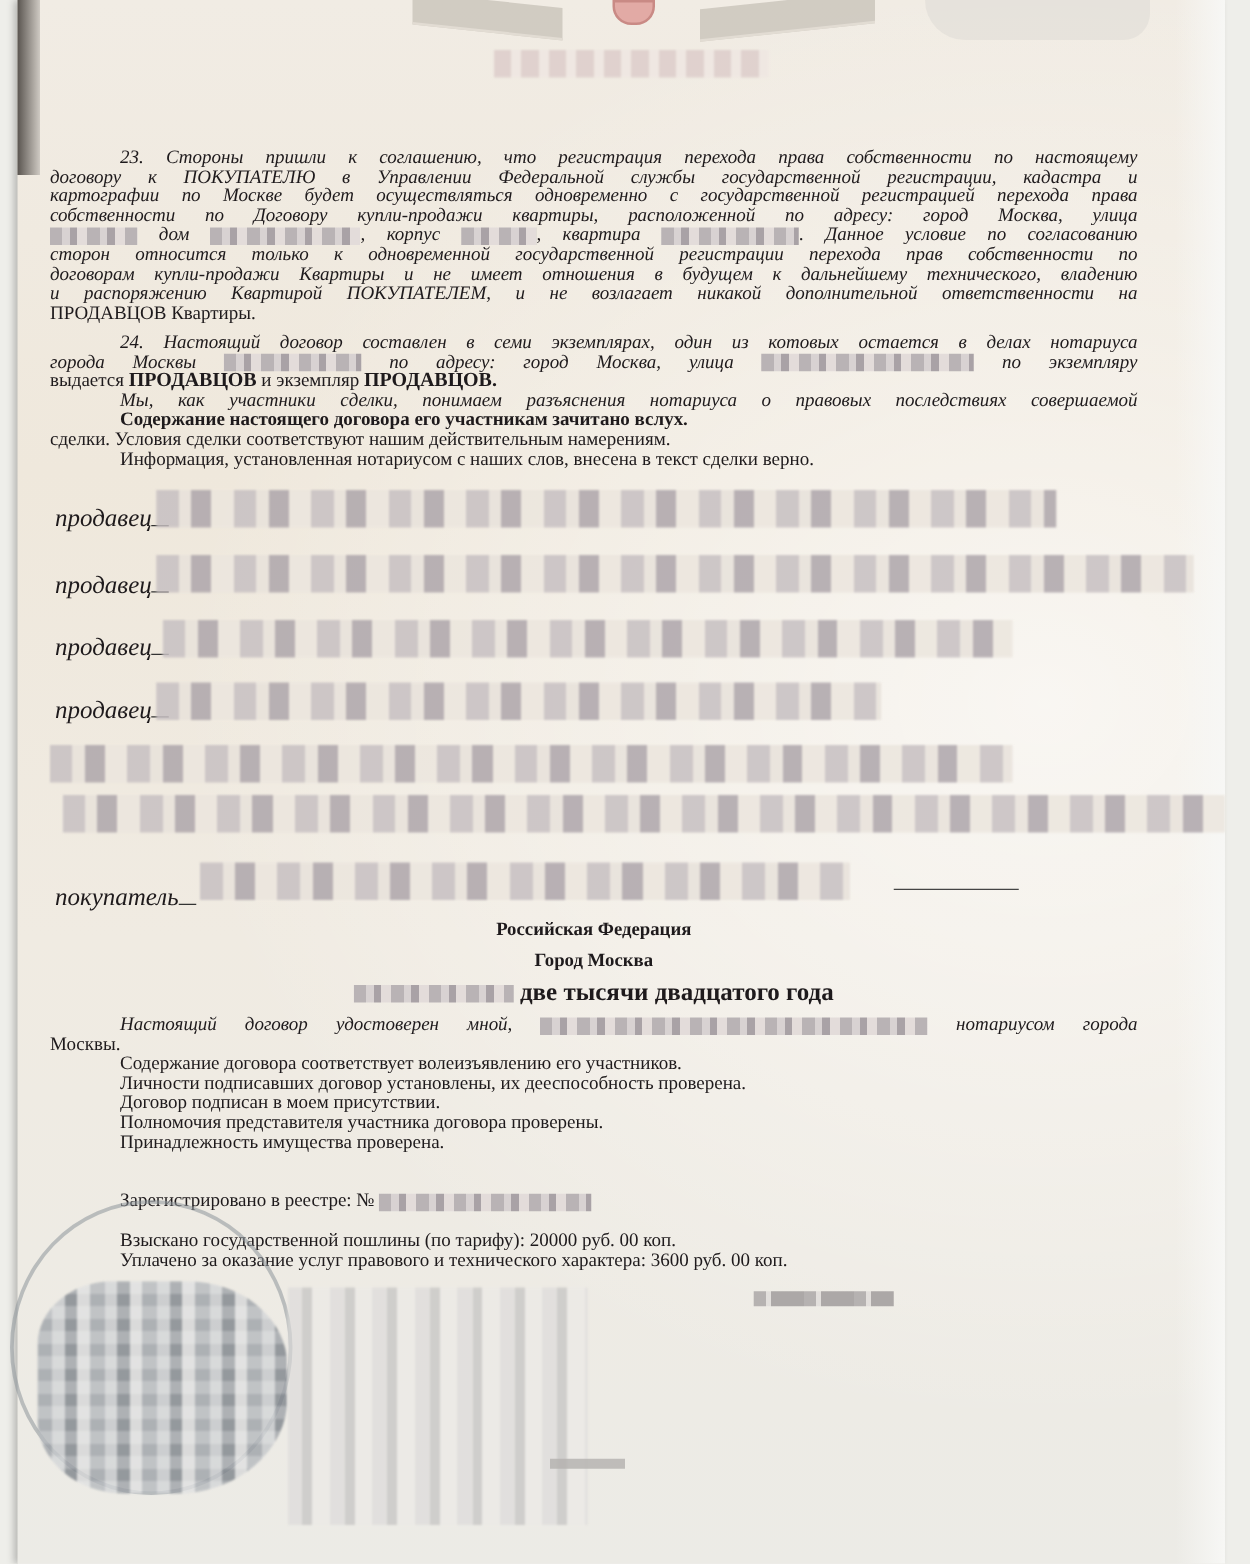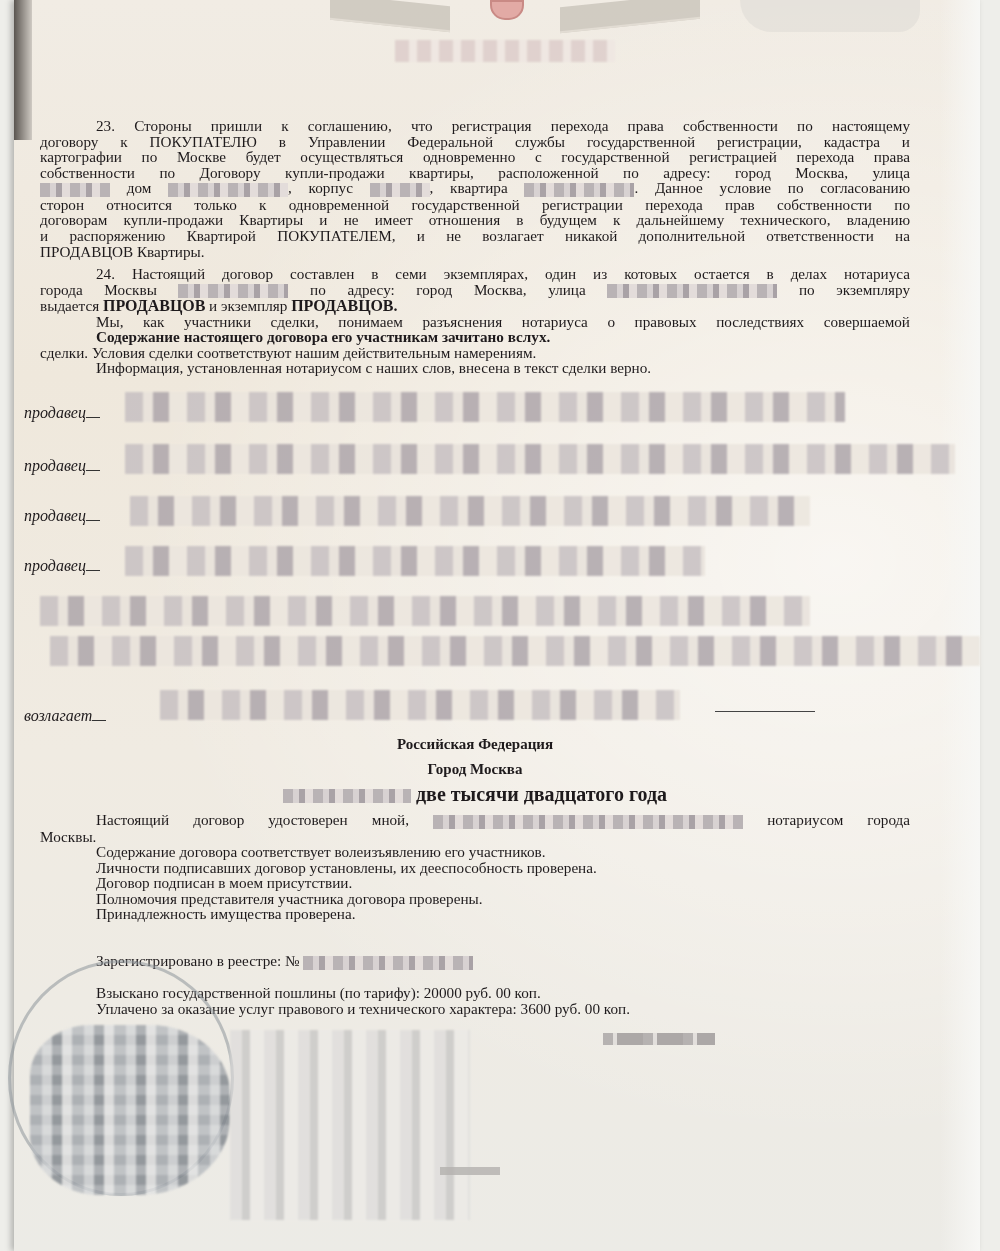--- a/index.html
+++ b/index.html
@@ -54,27 +54,27 @@
     background: repeating-linear-gradient(90deg, #b9b3b5 0 10px, #d8d2d2 10px 16px, #a9a2a6 16px 22px, #e3dcda 22px 30px);
     filter: blur(0.6px);
   }
 
   .text {
     position: absolute; left: 40px; width: 870px;
     font-size: 15.2px; line-height: 15.6px; text-align: justify;
   }
   .text p { margin: 0; }
   .ind { text-indent: 56px; }
-  .just-last { text-align-last: justify; }
+  .just-last { text-align-last: justify; font-style: italic; }
   b, .bold { font-weight: bold; }
   .center { text-align: center; }
 
   .sig-row {
-    position: absolute; left: 24px; height: 20px;
-    font-style: italic; font-size: 16px;
+    position: absolute; left: 44px; height: 20px;
+    font-style: italic; font-size: 20px;
   }
   .sig-label { display: inline-block; }
   .sig-underscore { display: inline-block; width: 14px; border-bottom: 1px solid #333; }
   .sig-pix {
     position: absolute; height: 30px;
     background: repeating-linear-gradient(90deg, #c7c0c2 0 18px, #e8e2db 18px 28px, #aea6ab 28px 44px, #ece6de 44px 62px);
     opacity: .85; filter: blur(0.8px);
   }
   .sig-line {
     position: absolute; left: 715px; top: 711px; width: 100px; border-top: 1px solid #444;
@@ -177,21 +177,21 @@
 
 <div class="sig-row" style="top:557px;">
   <span class="sig-label">продавец</span><span class="sig-underscore"></span>
 </div>
 <div class="sig-pix" style="left:125px;top:546px;width:580px;"></div>
 
 <div class="sig-pix" style="left:40px;top:596px;width:770px;" title="[redacted signature]"></div>
 <div class="sig-pix" style="left:50px;top:636px;width:930px;" title="[redacted signature]"></div>
 
 <div class="sig-row" style="top:707px;">
-  <span class="sig-label">возлагает</span><span class="sig-underscore"></span>
+  <span class="sig-label">покупатель</span><span class="sig-underscore"></span>
 </div>
 <div class="sig-pix" style="left:160px;top:690px;width:520px;"></div>
 <div class="sig-line"></div>
 
 <div class="text center bold" style="top:737px;font-size:15px;">Российская Федерация</div>
 <div class="text center bold" style="top:762px;font-size:15px;">Город Москва</div>
 <div class="text center bold" style="top:787px;font-size:20px;">
   <span class="redact" style="width:128px"></span>
   <span>две тысячи двадцатого года</span>
 </div>

